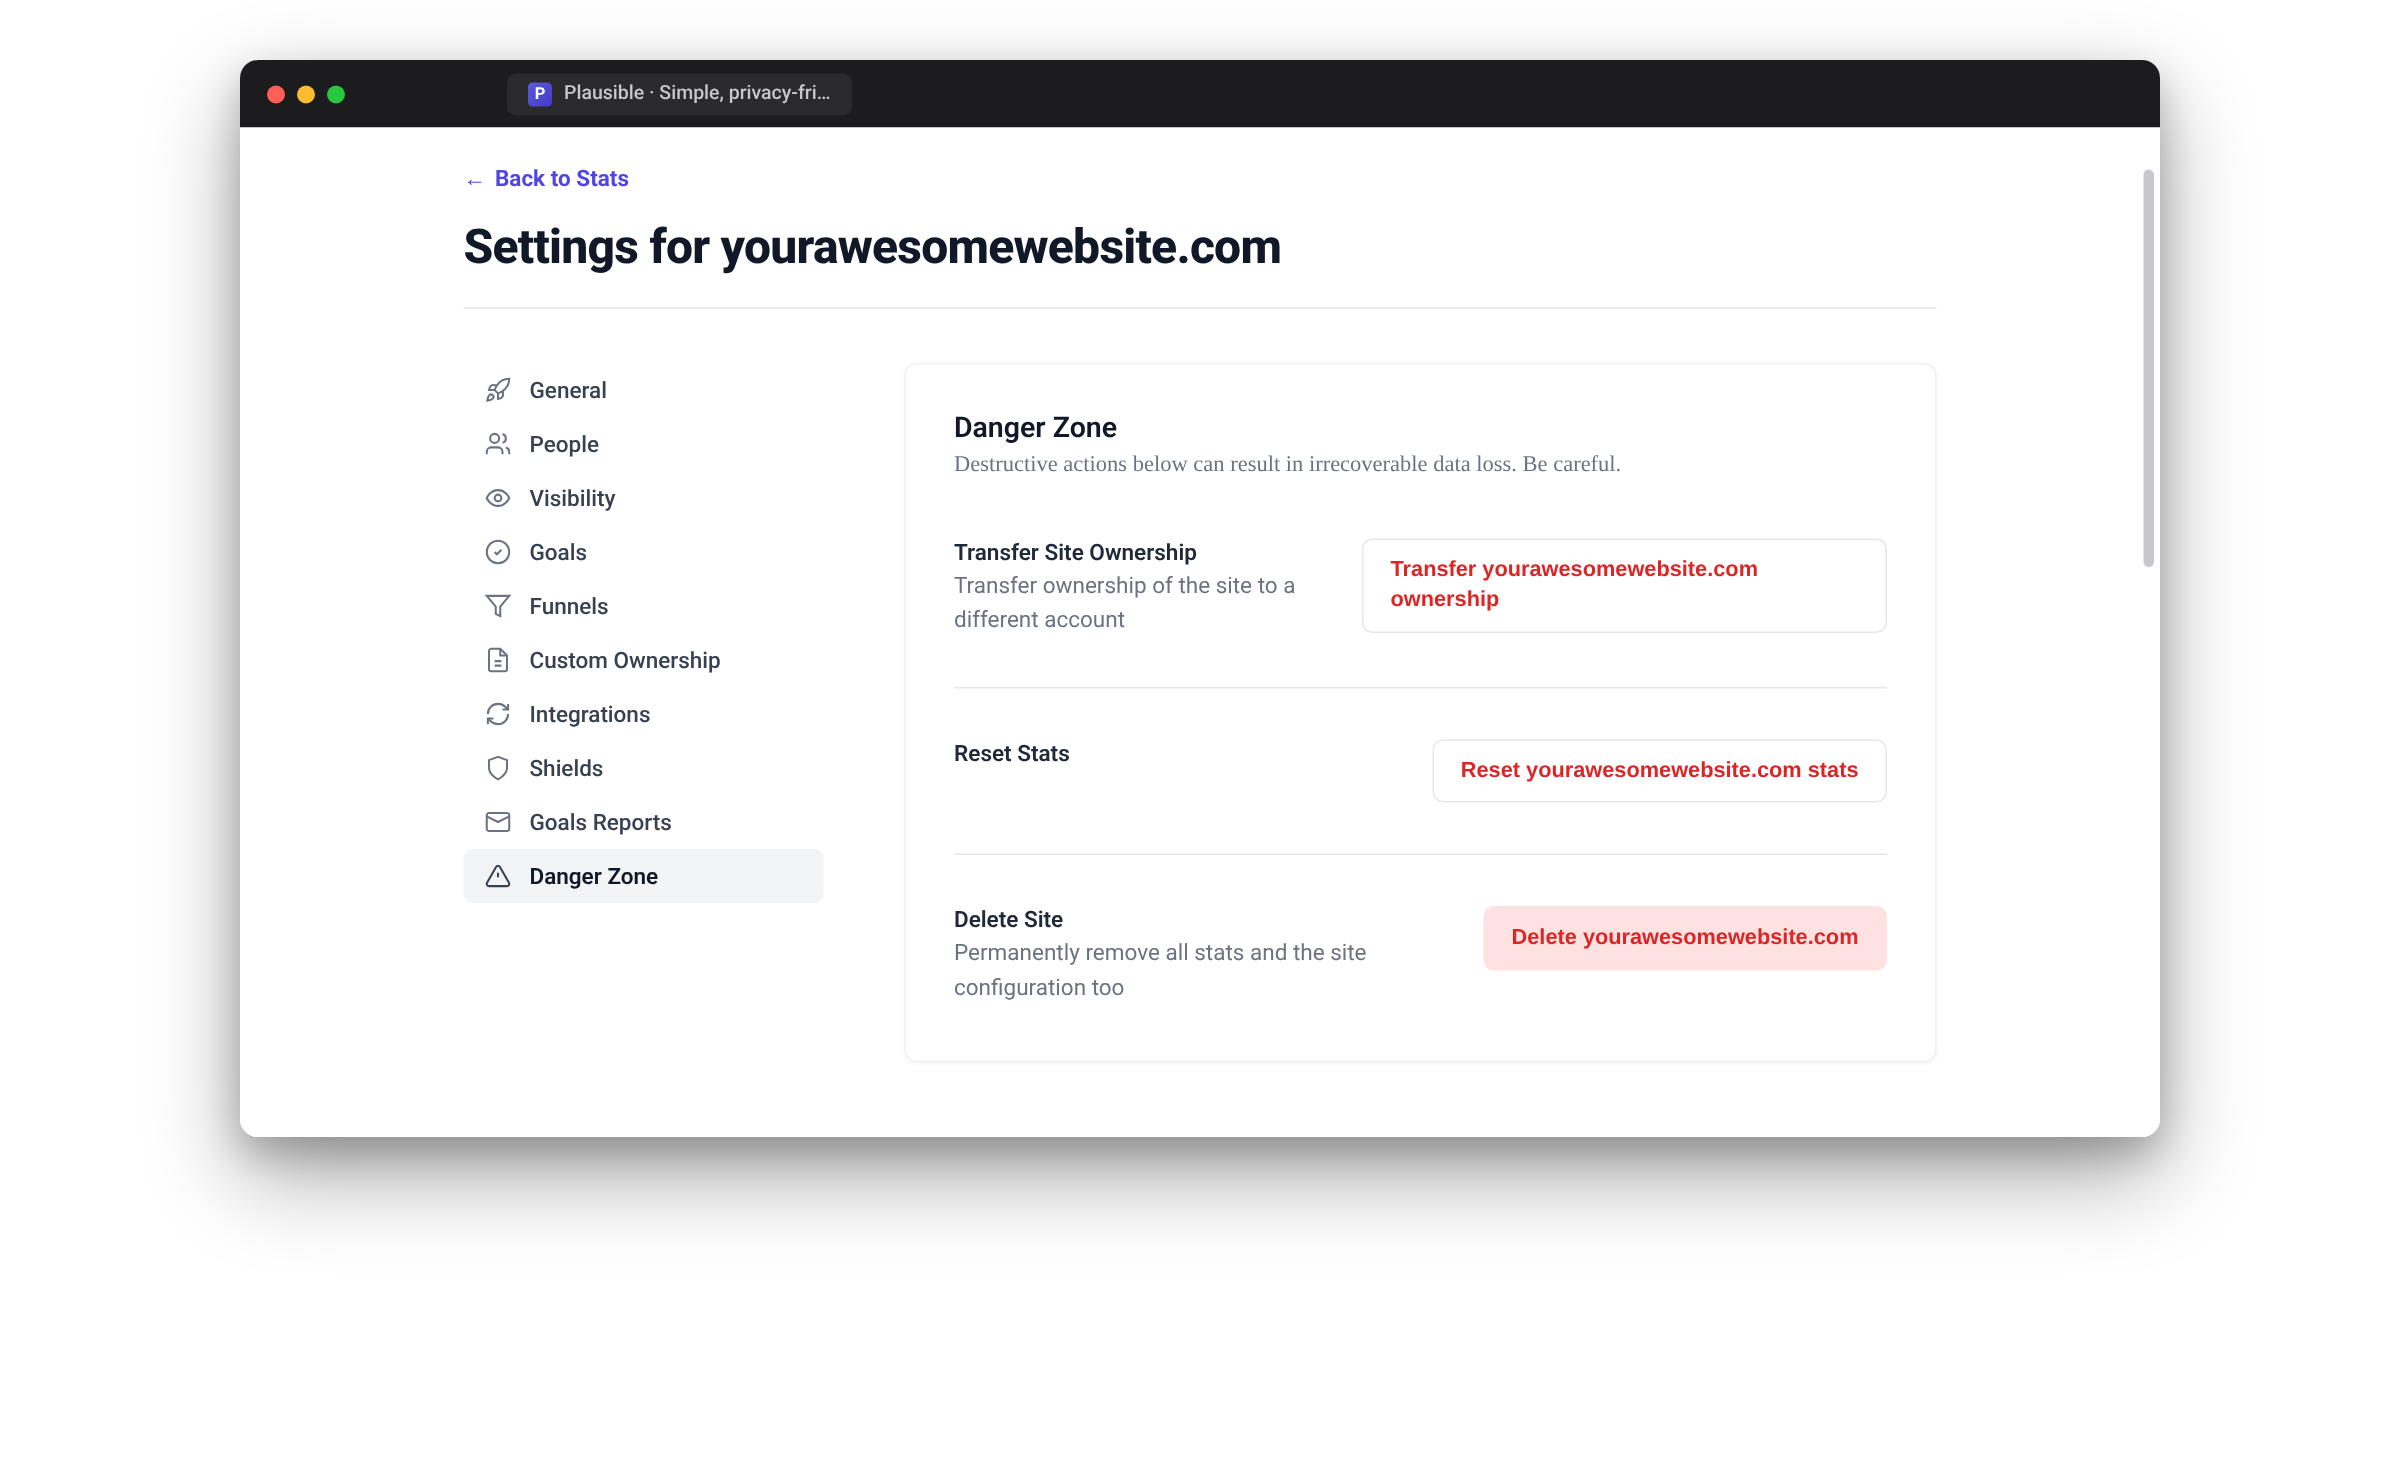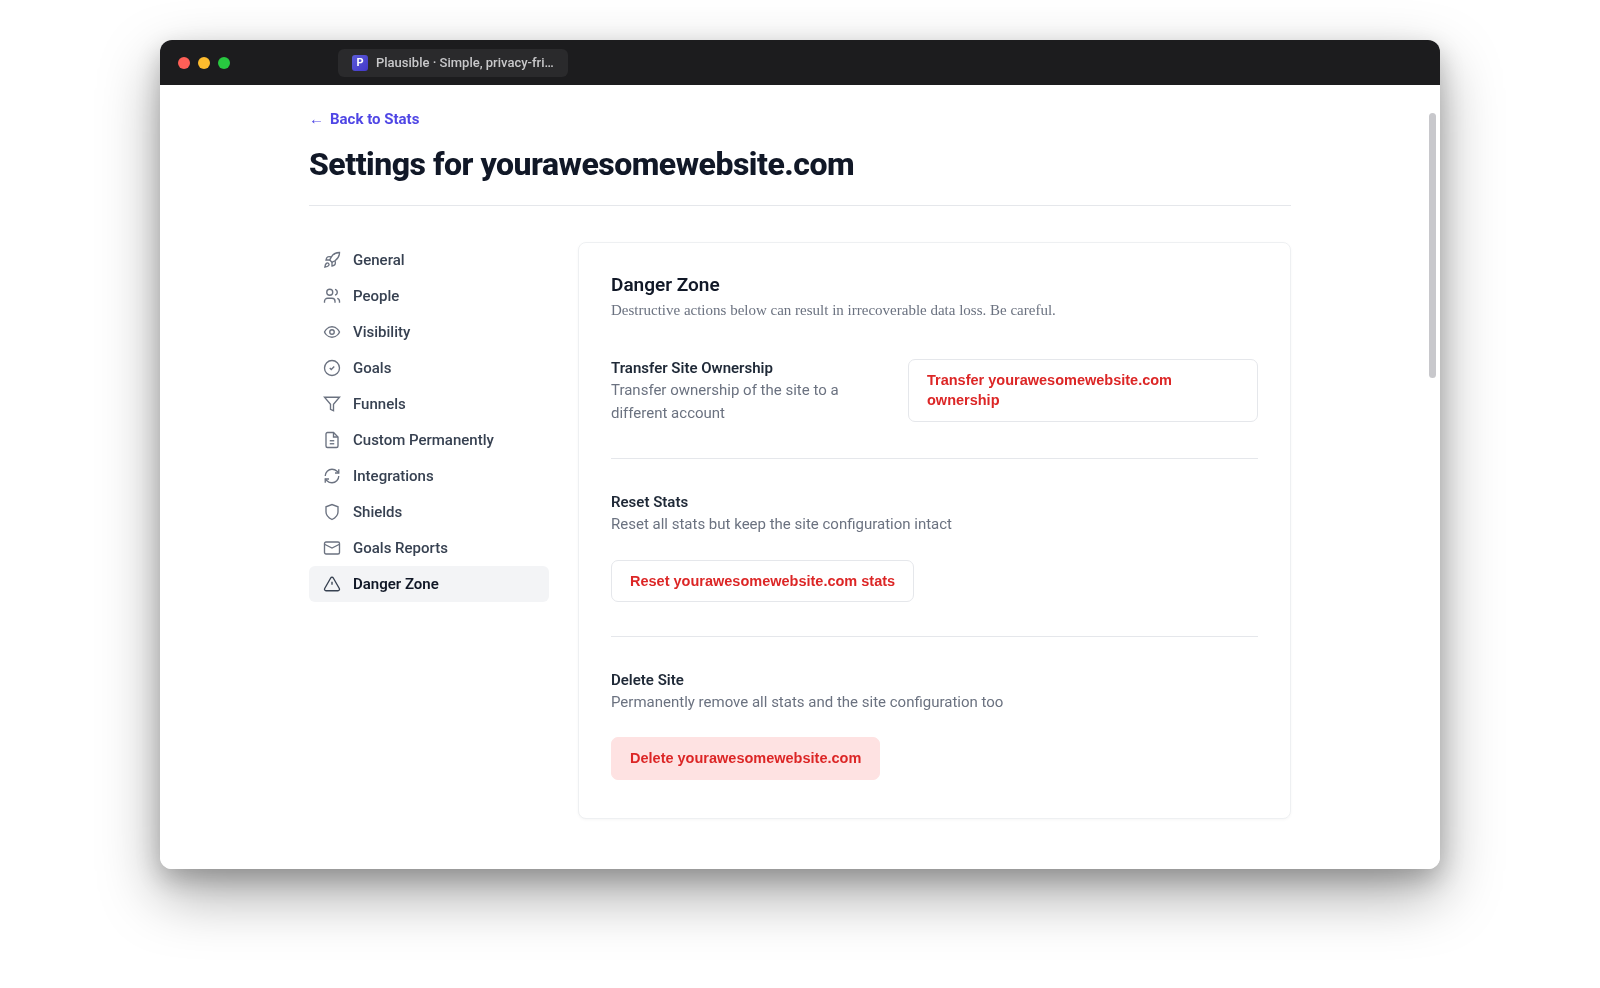--- a/index.html
+++ b/index.html
@@ -111,21 +111,21 @@
       margin-bottom: 22px;
       letter-spacing: -0.5px;
       margin-top: 13px;
     }
     .divider {
       border-top: 1px solid #e5e7eb;
       margin-bottom: 36px;
     }
     .layout {
       display: flex;
-      gap: 29px;
+      gap: 54px;
       align-items: flex-start;
     }
     .sidebar {
       width: 240px;
       flex-shrink: 0;
     }
     .sidebar-item {
       display: flex;
       align-items: center;
       gap: 12px;
@@ -173,21 +173,20 @@
     }
     .danger-row {
       display: flex;
       justify-content: space-between;
       align-items: flex-start;
       gap: 24px;
       padding: 34px 0;
     }
     .danger-row + .danger-row {
       border-top: 1px solid #e5e7eb;
-      flex-direction: column;
     }
     .danger-text h3 {
       font-size: 15px;
       font-weight: 600;
       color: #1f2937;
       margin-bottom: 2px;
     }
     .danger-text p {
       font-size: 15px;
       color: #6b7280;
@@ -287,21 +286,21 @@
             <span>Funnels</span>
           </div>
 
           <div class="sidebar-item">
             <svg viewBox="0 0 24 24">
                 <path d="M14 2H6a2 2 0 0 0-2 2v16a2 2 0 0 0 2 2h12a2 2 0 0 0 2-2V8z"></path>
                 <path d="M14 2v6h6"></path>
                 <path d="M9 13h6"></path>
                 <path d="M9 17h6"></path>
               </svg>
-            <span>Custom Permanently</span>
+            <span>Custom Ownership</span>
           </div>
 
           <div class="sidebar-item">
             <svg viewBox="0 0 24 24">
                 <path d="M3 12a9 9 0 0 1 9-9 9.75 9.75 0 0 1 6.74 2.74L21 8"></path>
                 <path d="M21 3v5h-5"></path>
                 <path d="M21 12a9 9 0 0 1-9 9 9.75 9.75 0 0 1-6.74-2.74L3 16"></path>
                 <path d="M3 21v-5h5"></path>
               </svg>
             <span>Integrations</span>
@@ -341,21 +340,20 @@
             <div class="danger-text">
               <h3>Transfer Site Ownership</h3>
               <p>Transfer ownership of the site to a different account</p>
             </div>
             <button class="danger-btn" style="width:408px">Transfer yourawesomewebsite.com ownership</button>
           </div>
 
           <div class="danger-row">
             <div class="danger-text">
               <h3>Reset Stats</h3>
-              <p>Reset all stats but keep the site configuration intact</p>
             </div>
             <button class="danger-btn">Reset yourawesomewebsite.com stats</button>
           </div>
 
           <div class="danger-row" style="padding-bottom:0">
             <div class="danger-text">
               <h3>Delete Site</h3>
               <p>Permanently remove all stats and the site configuration too</p>
             </div>
             <button class="danger-btn filled">Delete yourawesomewebsite.com</button>

